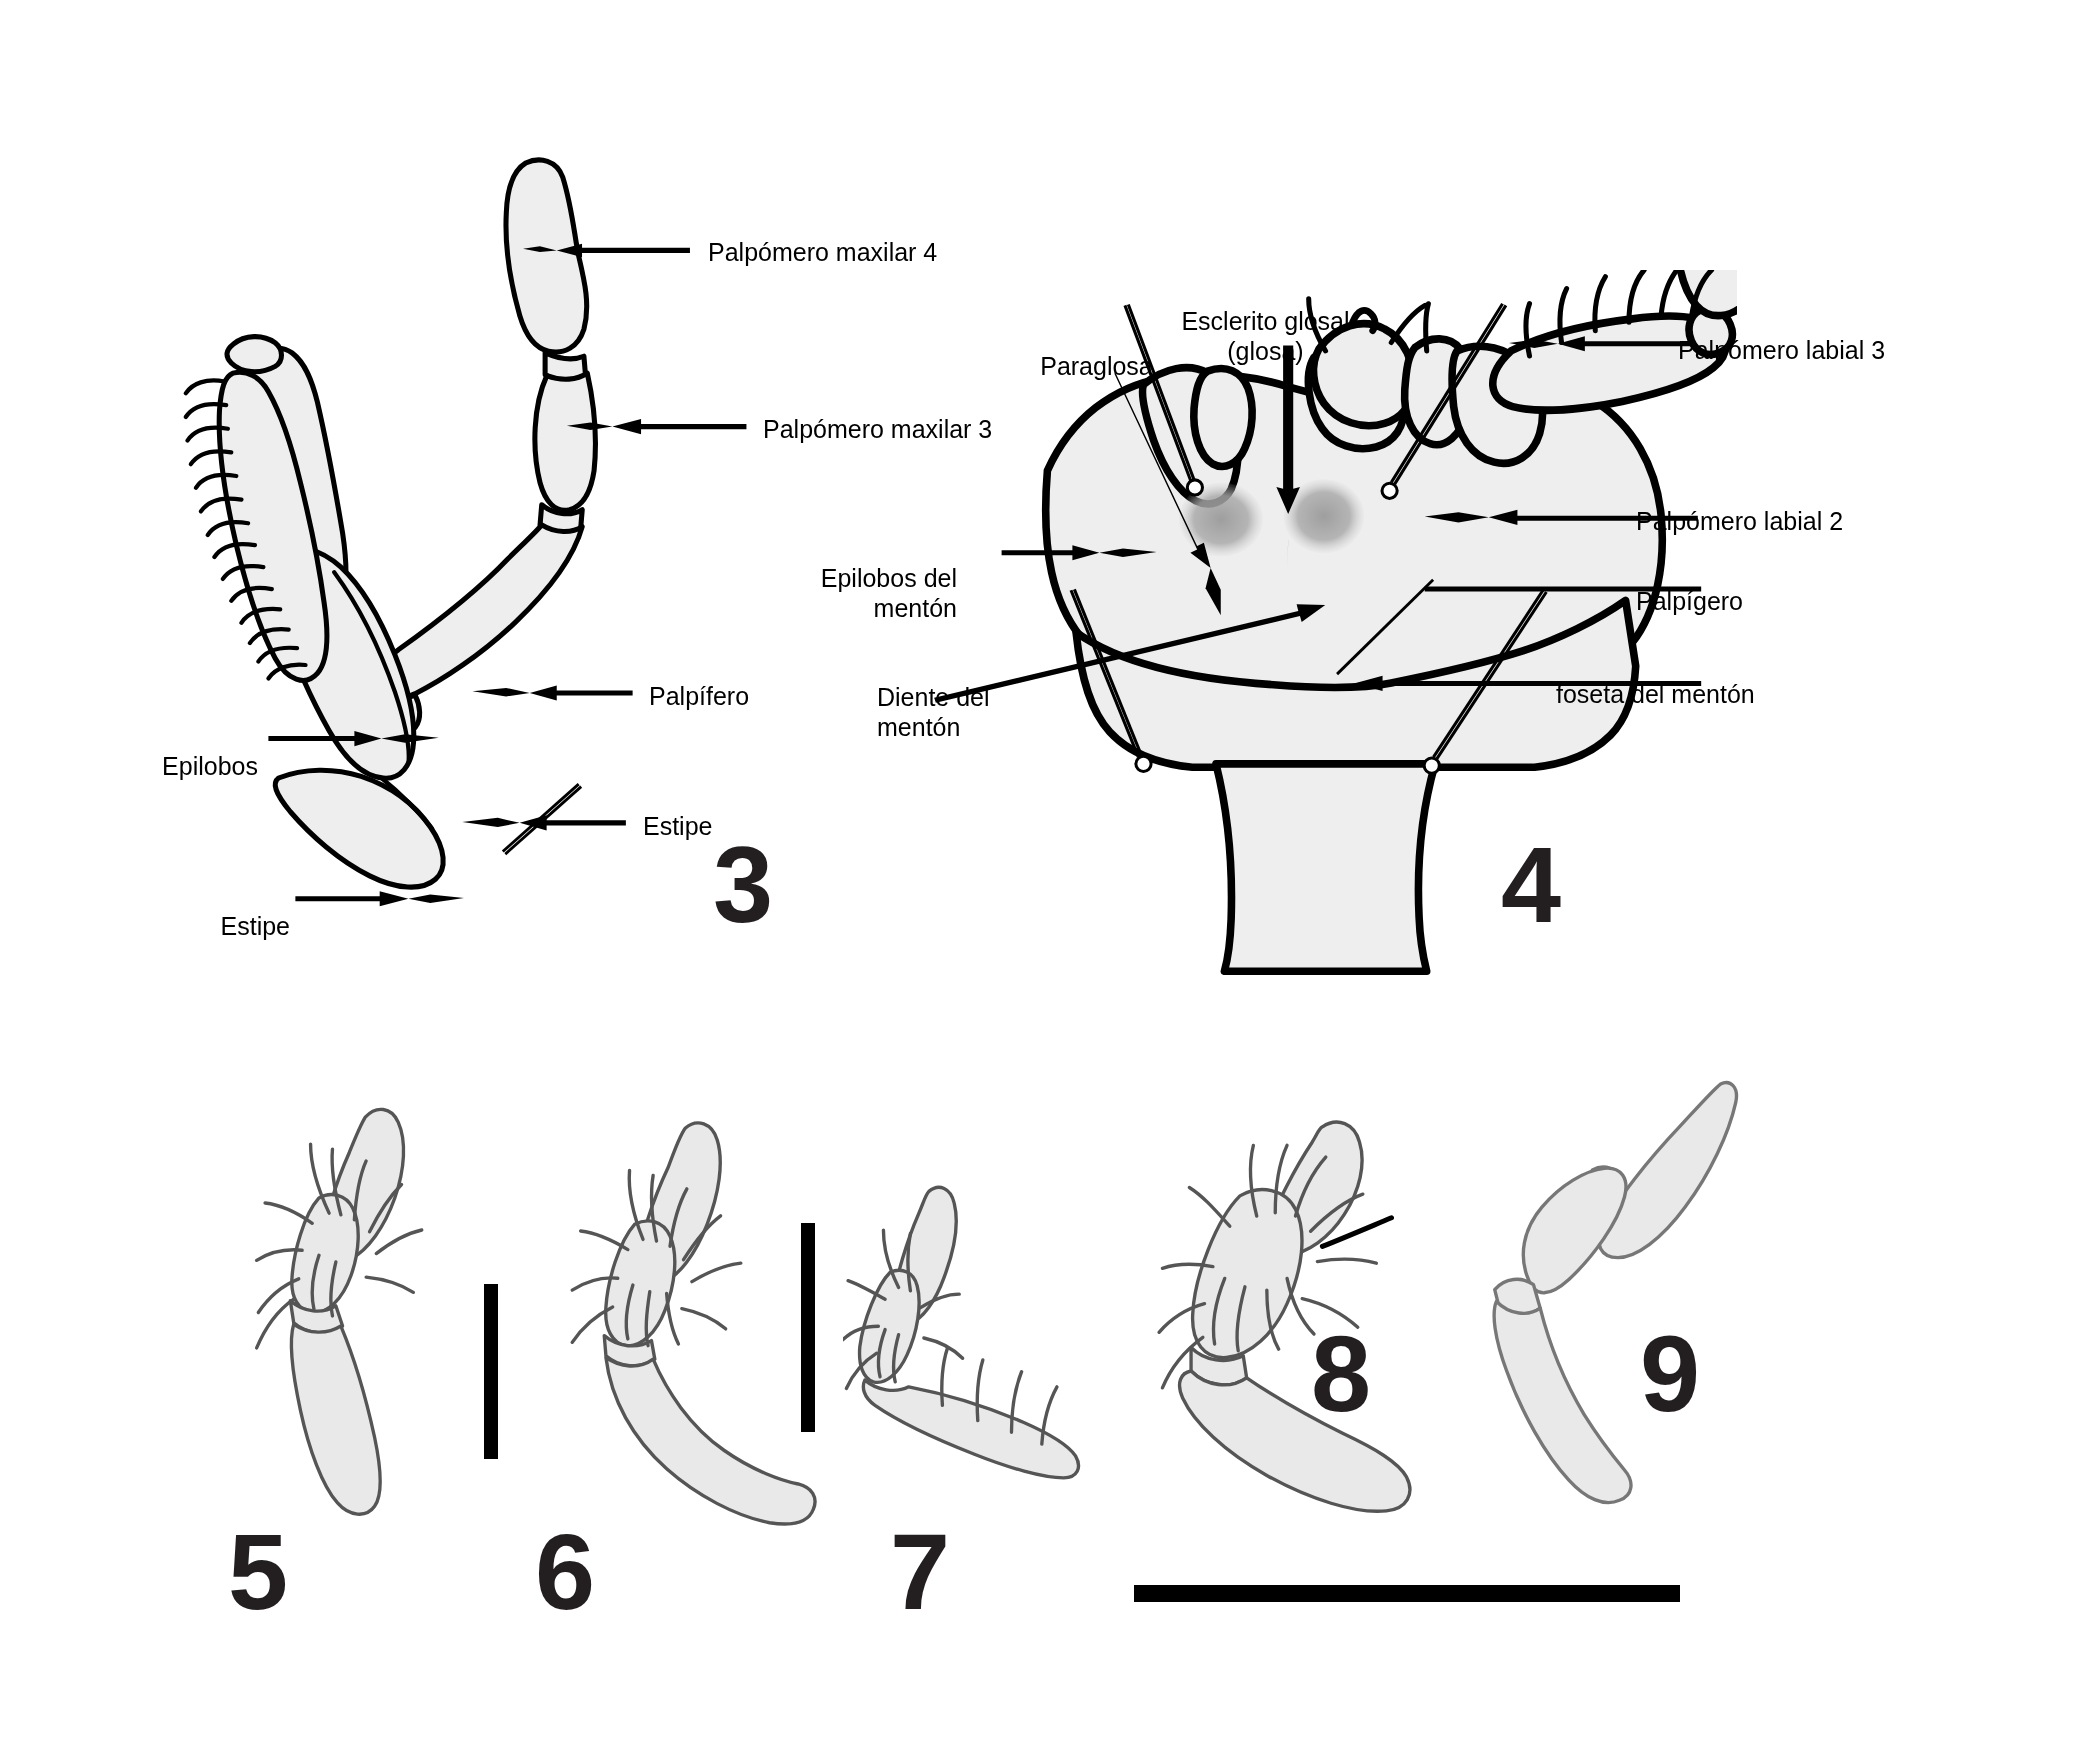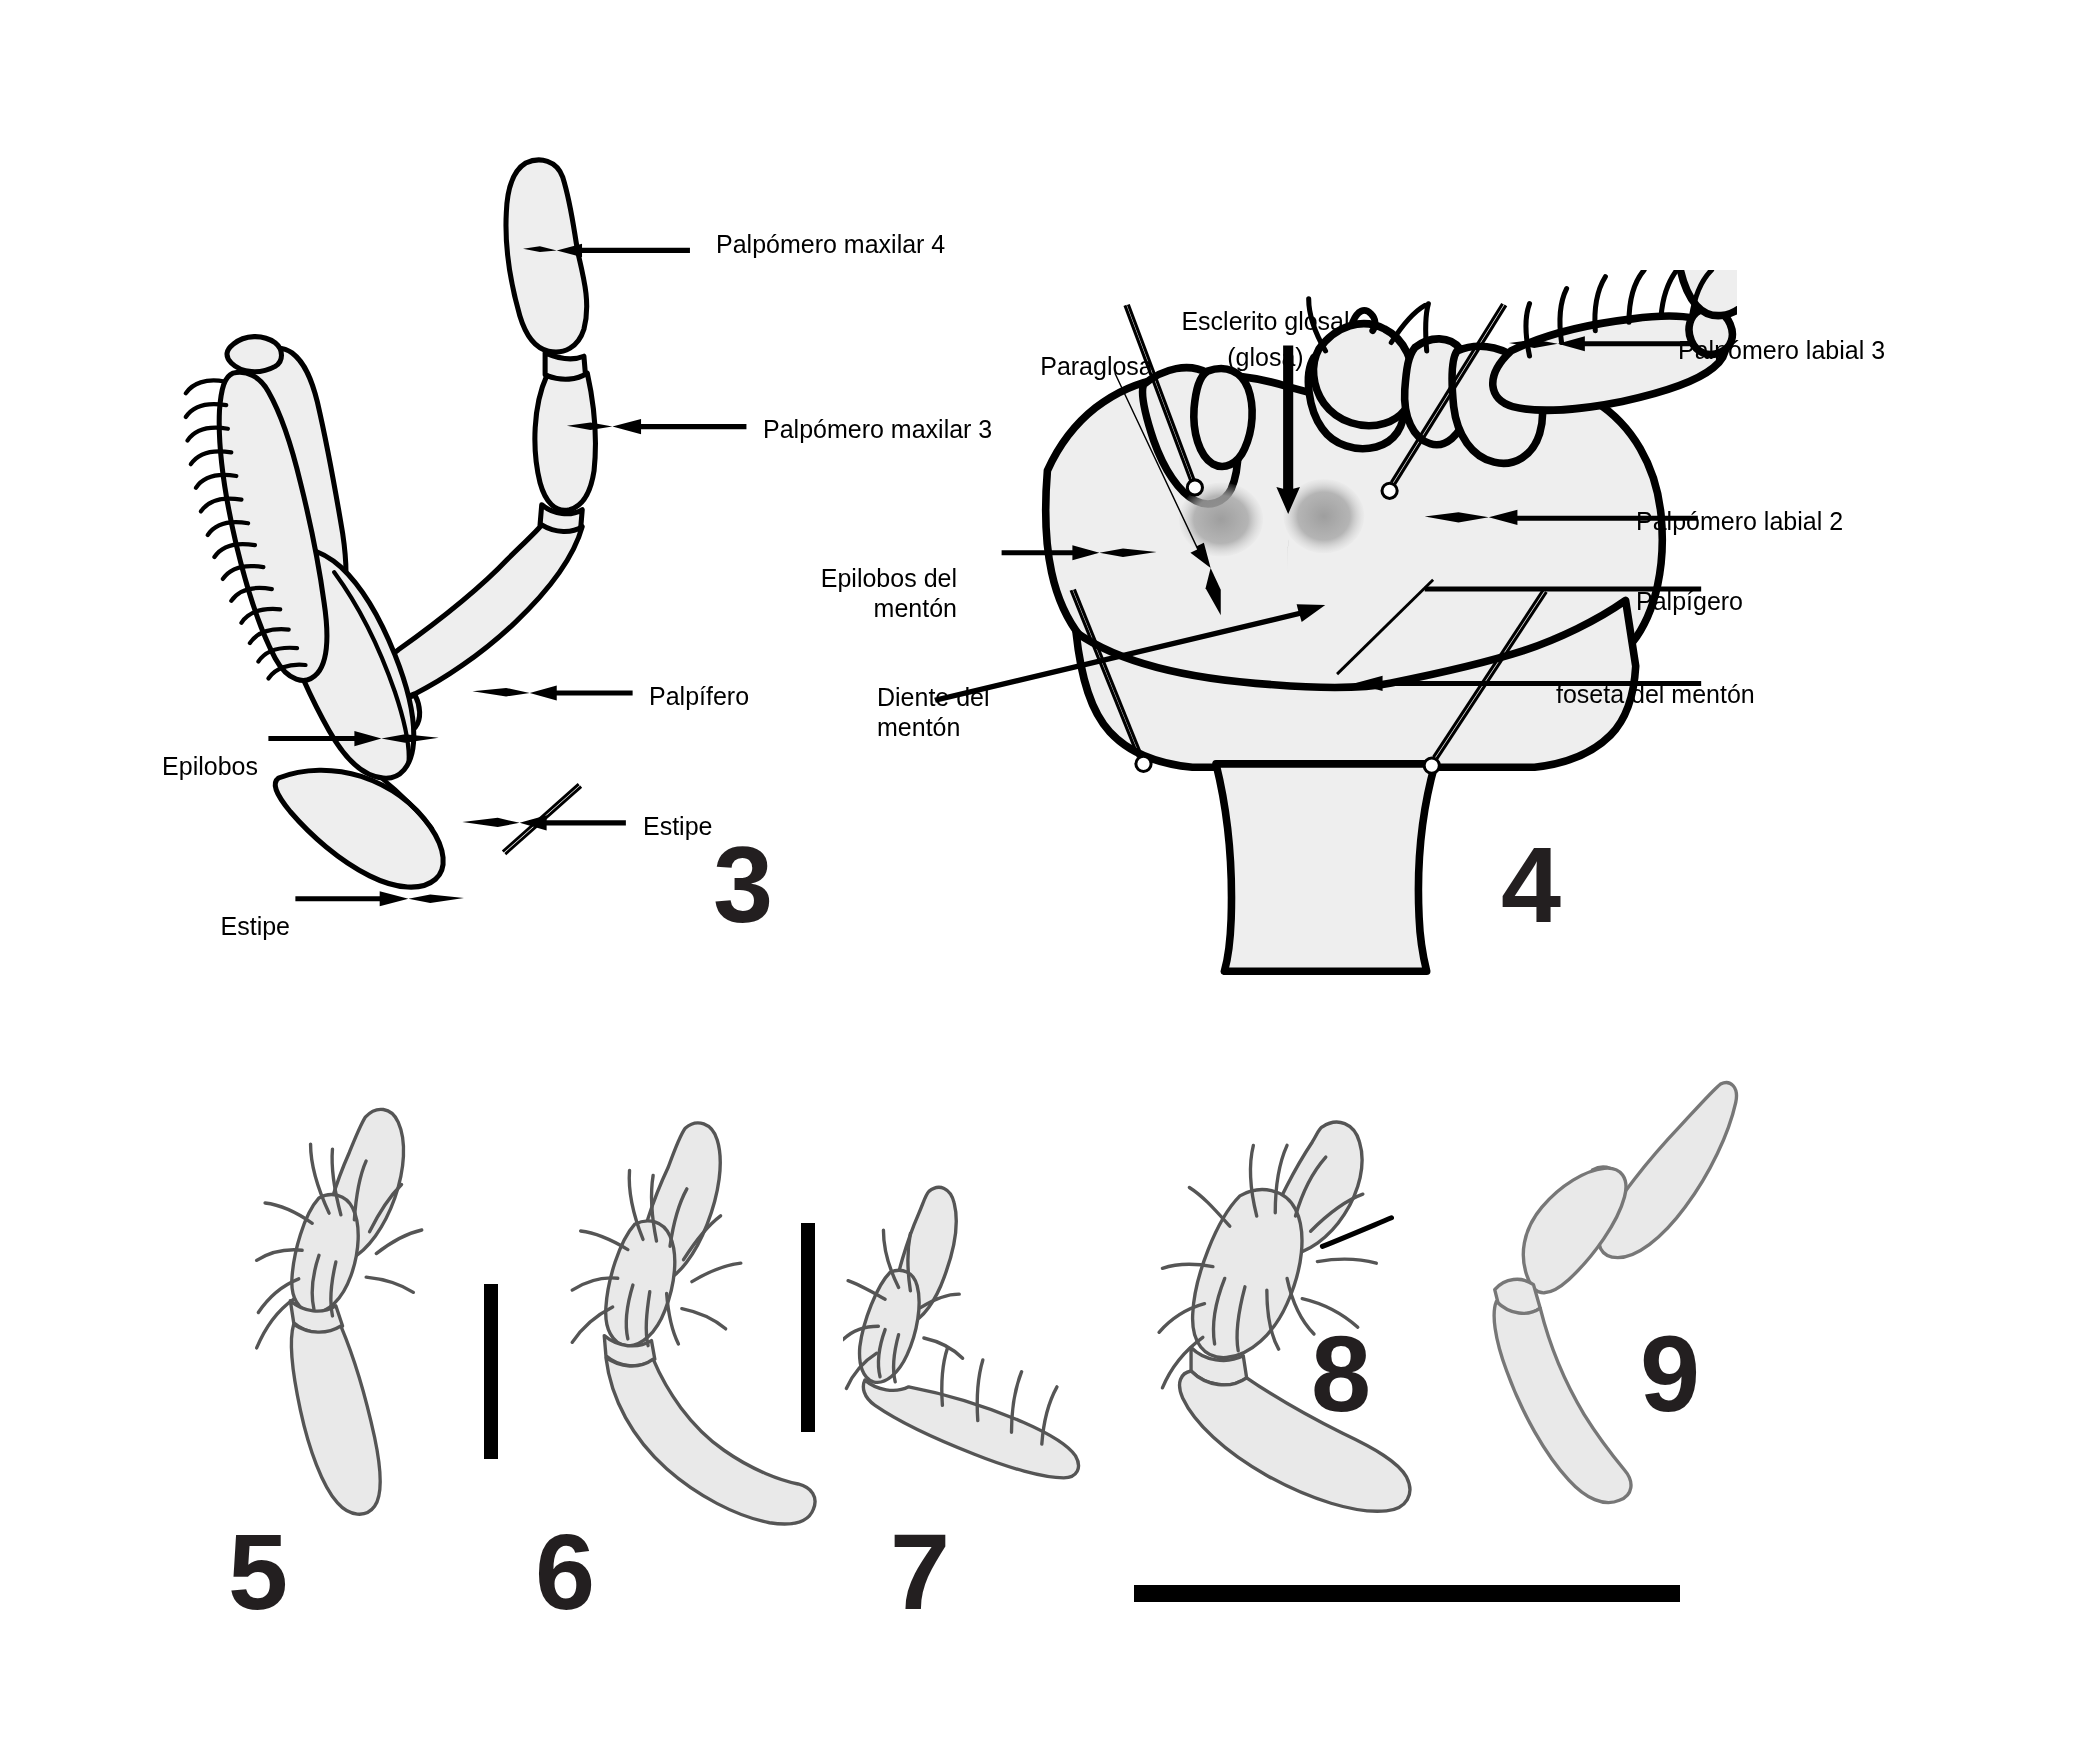--- a/index.html
+++ b/index.html
@@ -430,29 +430,29 @@
   <div class="fig-num" style="left:228px; top:1518px; font-size:108px;">5</div>
   <div class="fig-num" style="left:535px; top:1518px; font-size:108px;">6</div>
   <div class="fig-num" style="left:890px; top:1518px; font-size:108px;">7</div>
   <div class="fig-num" style="left:1311px; top:1320px; font-size:108px;">8</div>
   <div class="fig-num" style="left:1640px; top:1320px; font-size:108px;">9</div>
 
   <div class="scalebar" style="left:484px; top:1284px; width:13.5px; height:175px;"></div>
   <div class="scalebar" style="left:801px; top:1223px; width:13.5px; height:209px;"></div>
   <div class="scalebar" style="left:1134px; top:1585px; width:546px; height:17px;"></div>
 
-  <div class="lbl" style="left:708px; top:230px;margin-left:8px;">Palpómero maxilar 4</div>
+  <div class="lbl" style="left:708px; top:238px;">Palpómero maxilar 4</div>
   <div class="lbl" style="left:763px; top:415px;">Palpómero maxilar 3</div>
   <div class="lbl" style="left:649px; top:682px;">Palpífero</div>
   <div class="lbl right" style="left:89px; top:728px; width:169px;">Epilobos</div>
   <div class="lbl" style="left:643px; top:812px;">Estipe</div>
   <div class="lbl right" style="left:121px; top:888px; width:169px;">Estipe</div>
 
   <div class="lbl center" style="left:1122px; top:307px; width:287px;">Esclerito glosal</div>
-  <div class="lbl center" style="left:1122px; top:337px; width:287px;margin-top:6px;">(glosa)</div>
+  <div class="lbl center" style="left:1122px; top:337px; width:287px;">(glosa)</div>
   <div class="lbl center" style="left:987px; top:352px; width:219px;">Paraglosa</div>
   <div class="lbl" style="left:1678px; top:336px;">Palpómero labial 3</div>
   <div class="lbl" style="left:1636px; top:507px;">Palpómero labial 2</div>
   <div class="lbl" style="left:1636px; top:587px;text-align:right;">Palpígero</div>
   <div class="lbl right" style="left:721px; top:540px; width:236px;">Epilobos del</div>
   <div class="lbl right" style="left:721px; top:570px; width:236px;">mentón</div>
   <div class="lbl" style="left:1556px; top:680px;">foseta del mentón</div>
   <div class="lbl" style="left:877px; top:683px;">Diente del</div>
   <div class="lbl" style="left:877px; top:713px;">mentón</div>
 

